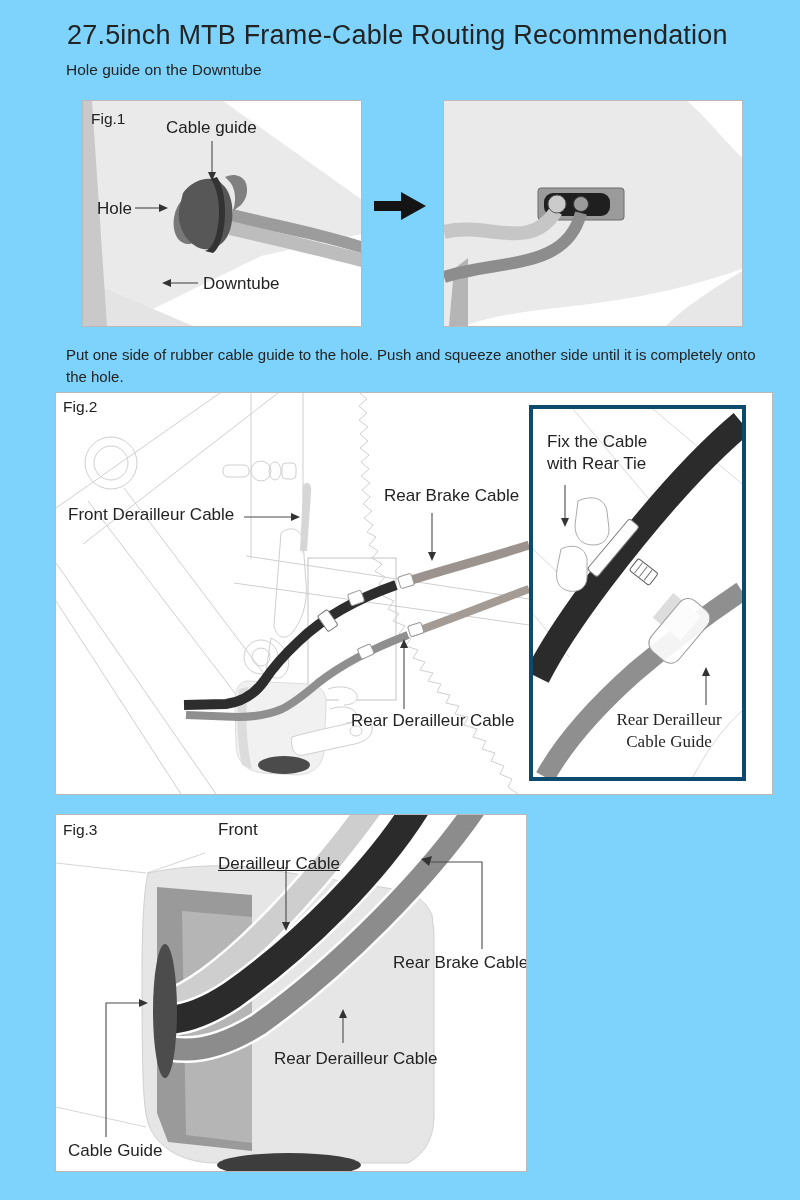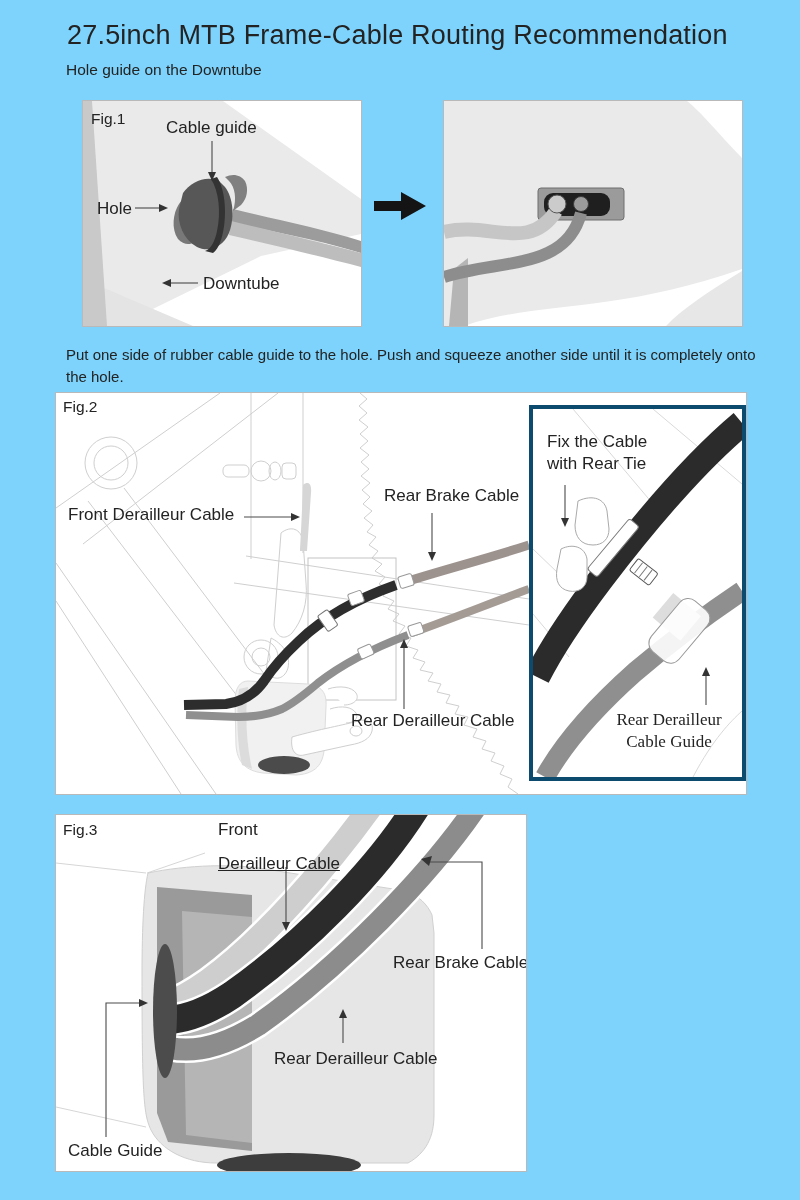--- a/index.html
+++ b/index.html
@@ -76,21 +76,21 @@
       <rect x="100" y="92" width="66" height="23" rx="9" fill="#1f1f1f"></rect>
       <path d="M112,110 C85,152 45,120 0,131" stroke="#c6c6c6" stroke-width="14" fill="none"></path>
       <path d="M137,112 C122,170 55,158 0,176" stroke="#8d8d8d" stroke-width="12" fill="none"></path>
       <circle cx="113" cy="103" r="9" fill="#cbcbcb" stroke="#555555"></circle>
       <circle cx="137" cy="103" r="7.5" fill="#9b9b9b" stroke="#3a3a3a"></circle>
     </svg>
   </div>
 
   <div class="abs caption">Put one side of rubber cable guide to the hole. Push and squeeze another side until it is completely onto the hole.</div>
 
-  <div class="panel" style="left:55px;top:392px;width:690px;height:401px;">
+  <div class="panel" style="left:55px;top:392px;width:690px;height:401px;padding-left:26px;">
     <svg width="690" height="401" viewBox="0 0 690 401">
 
       <g stroke="#cfcfcf" stroke-width="1" fill="none">
         <circle cx="55" cy="70" r="26"></circle>
           <circle cx="55" cy="70" r="17"></circle>
         <line x1="68" y1="95" x2="215" y2="290"></line>
           <line x1="32" y1="108" x2="185" y2="308"></line>
         <line x1="0" y1="170" x2="160" y2="401"></line>
           <line x1="0" y1="208" x2="125" y2="401"></line>
         <line x1="164" y1="0" x2="0" y2="115"></line>

